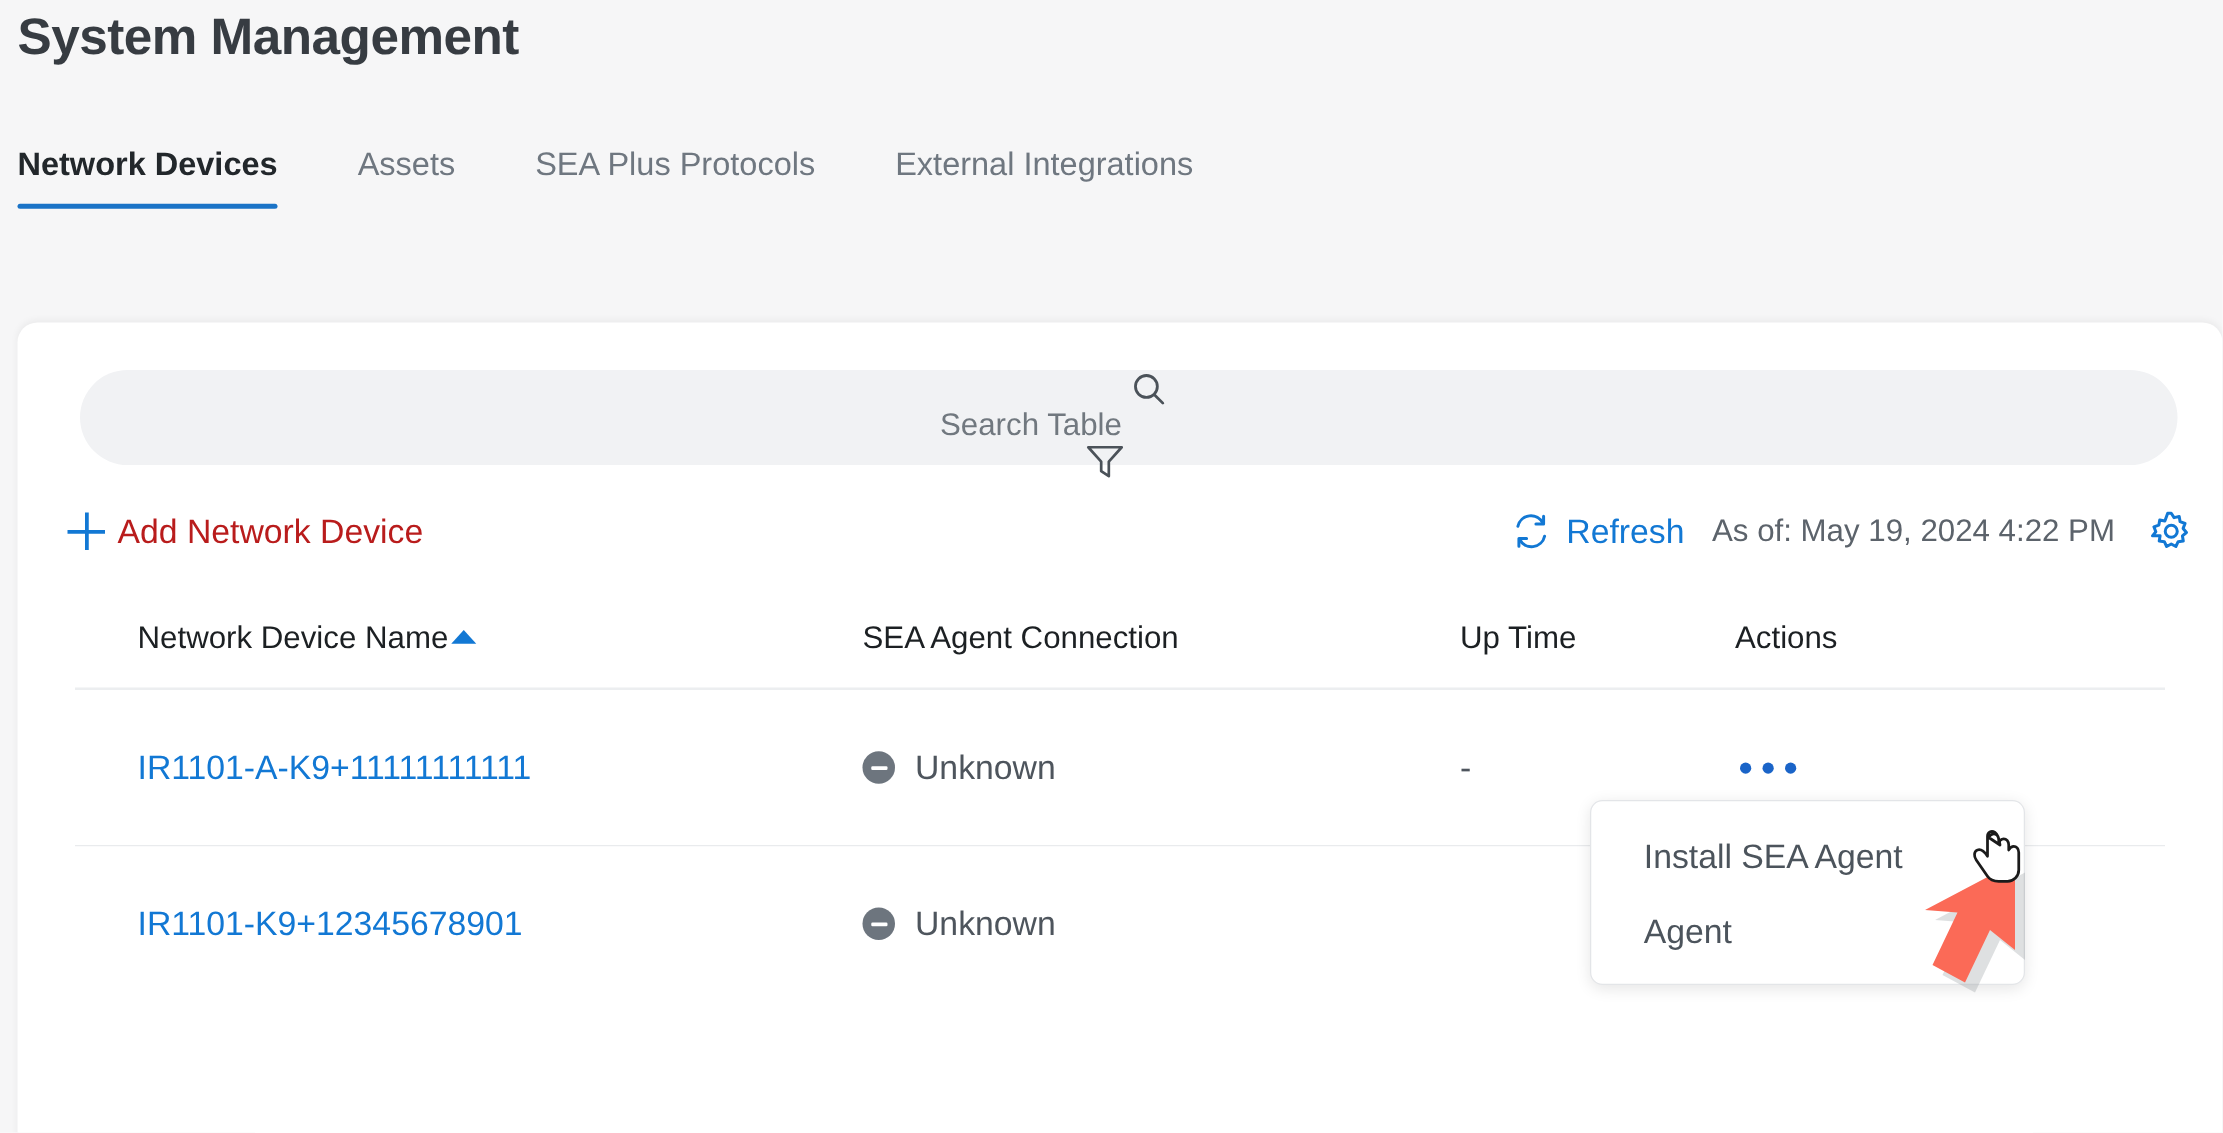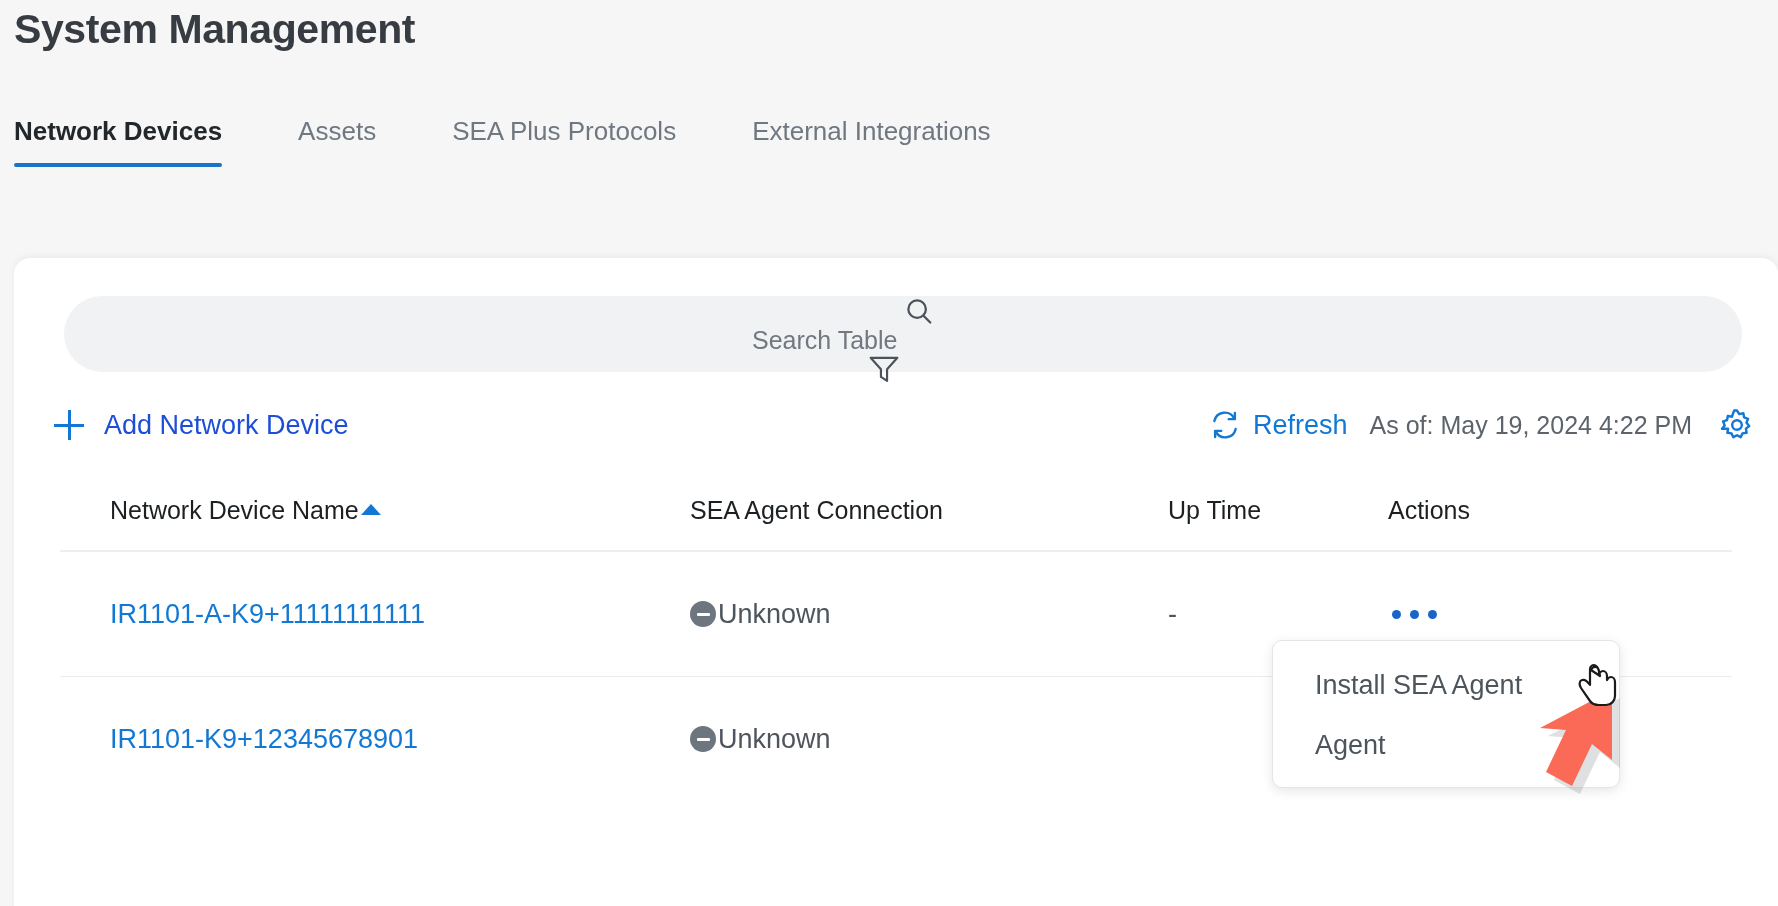--- a/index.html
+++ b/index.html
@@ -12,21 +12,21 @@
   #root { position: relative; width: 1778px; height: 906px; }
 
   
   .page-title {
     position: absolute; left: 14px; top: 6px;
     font-size: 41px; font-weight: bold; color: #373c42;
     letter-spacing: -0.4px;
   }
   .tabs {
     position: absolute; left: 14px; top: 116px;
-    display: flex; align-items: center; gap: 16px;
+    display: flex; align-items: center; gap: 4px;
   }
   .tab {
     position: relative;
     font-size: 26px; color: #6f7780; font-weight: normal;
     padding: 0 30px 20px 0; white-space: nowrap; cursor: pointer;
   }
   .tab + .tab { padding-left: 30px; }
   .tab.active { color: #22272b; font-weight: bold; }
   .tab.active::after {
     content: ""; position: absolute; left: 0; right: 30px; bottom: 0;
@@ -56,22 +56,22 @@
     font-family: "Liberation Sans", sans-serif;
     font-size: 25px; color: #5a6169; margin-left: 20px;
   }
   .search-input::placeholder { color: #71787f; }
   .filter-icon { margin-right: 38px; width: 32px; height: 28px; flex: 0 0 auto; cursor: pointer; }
 
   
   .toolbar { position: absolute; left: 0; right: 0; top: 142px; height: 64px; }
   .add-device {
     position: absolute; left: 40px; top: 0;
-    display: flex; align-items: center; gap: 20px;
-    color: #1d4ed8; font-size: 27px; cursor: pointer; height: 50px; text-align: center;
+    display: flex; align-items: center; gap: 10px;
+    color: #b91c1c; font-size: 27px; cursor: pointer; height: 50px; text-align: center;
   }
   .plus-icon { width: 30px; height: 30px; position: relative; }
   .plus-icon::before, .plus-icon::after {
     content: ""; position: absolute; background: #1278d4;
   }
   .plus-icon::before { left: 0; right: 0; top: 14px; height: 2.5px; }
   .plus-icon::after { top: 0; bottom: 0; left: 14px; width: 2.5px; }
 
   .toolbar-right {
     position: absolute; right: 24px; top: 0;
@@ -106,21 +106,21 @@
   .th-uptime { left: 1108px; }
   .th-actions { left: 1328px; }
 
   .row {
     position: relative; height: 124px; margin: 0 46px;
   }
   .row + .row { border-top: 1px solid #e9ebed; }
   .cell { position: absolute; top: 0; height: 124px; display: flex; align-items: center; }
   .cell-name { left: 50px; }
   .device-link { color: #1278d4; font-size: 27px; cursor: pointer; white-space: nowrap; }
-  .cell-conn { left: 630px; gap: 2px; }
+  .cell-conn { left: 630px; gap: 16px; }
   .status-dot {
     width: 26px; height: 26px; border-radius: 50%;
     background: #6d757e; display: inline-flex;
     align-items: center; justify-content: center; flex: 0 0 auto;
   }
   .status-dot::after { content: ""; width: 13px; height: 3px; background: #ffffff; border-radius: 1px; }
   .status-text { font-size: 27px; color: #4e555d; }
   .cell-uptime { left: 1108px; font-size: 27px; color: #4e555d; }
   .cell-actions { left: 1328px; }
   .kebab { display: flex; align-items: center; gap: 9px; cursor: pointer; padding: 8px 4px; }

